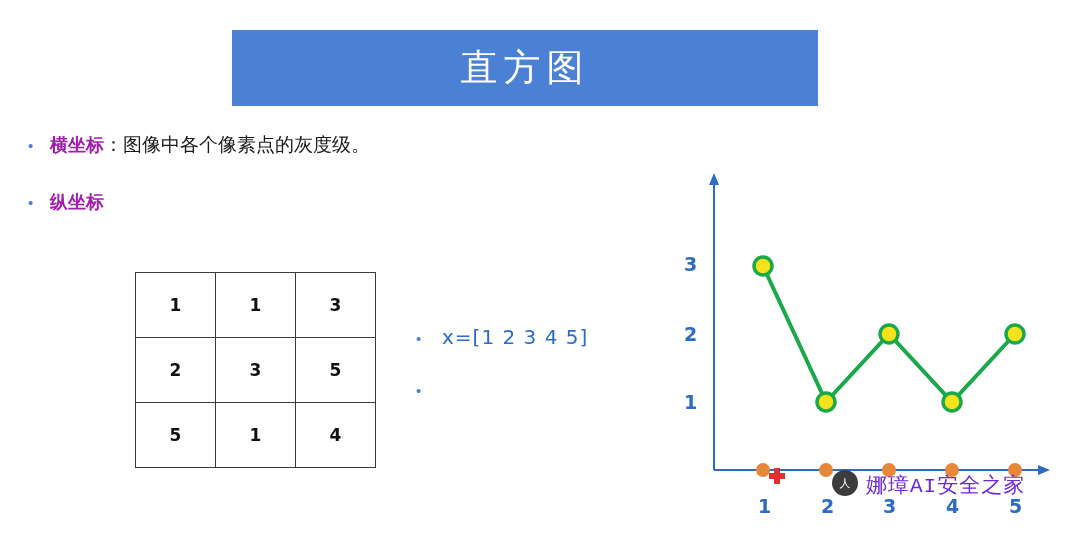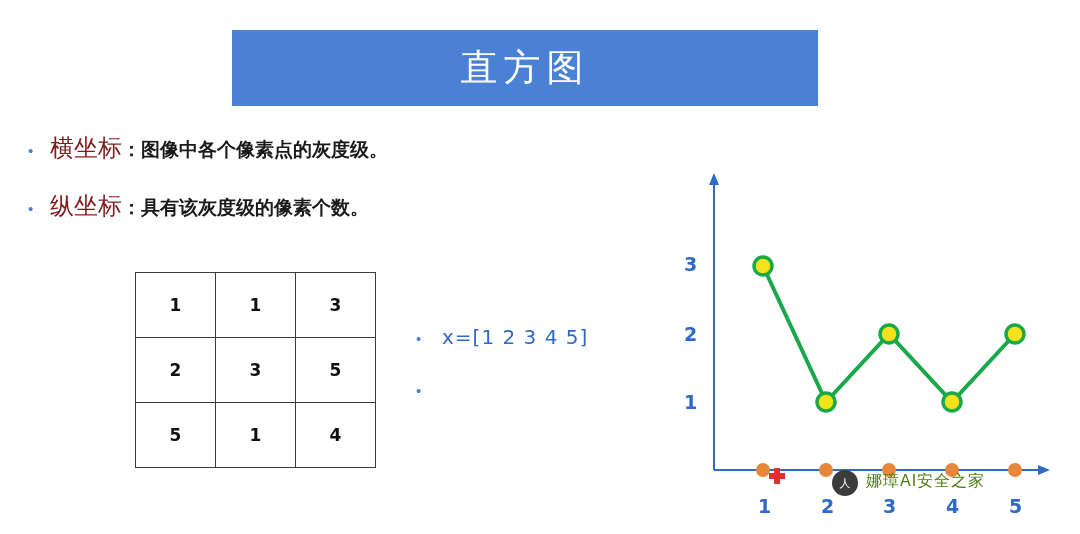--- a/index.html
+++ b/index.html
@@ -48,30 +48,29 @@
     white-space: nowrap;
   }
   .bullet-dot {
     color: #4a81d4;
     font-size: 15px;
     width: 22px;
     display: inline-block;
     text-align: left;
   }
   .bullet-key {
-    color: #7f1d1d;
-    font-size: 24px;
-    font-weight: normal;
+    color: #a21caf;
+    font-size: 18px;
+    font-weight: bold;
     font-family: "DejaVu Sans", sans-serif;
   }
   .bullet-val {
     color: #1a1a1a;
     font-size: 19px;
     font-family: "DejaVu Sans", sans-serif;
-    font-weight: bold;
   }
   #bullet-0 { left: 12px; top: 132px; }
   #bullet-1 { left: 12px; top: 190px; }
 
   
   .matrix {
     position: absolute;
     left: 119px;
     top: 272px;
     border-collapse: collapse;
@@ -139,23 +138,23 @@
     display: flex;
     align-items: center;
     justify-content: center;
     color: #ffffff;
     font-size: 11px;
   }
   .wm-text {
     position: absolute;
     left: 850px;
     top: 471px;
-    font-size: 16px;
-    color: #4d7c0f;
-    font-family: Liberation Sans, sans-serif;
+    font-size: 21px;
+    color: #6d28d9;
+    font-family: Liberation Mono, monospace;
     letter-spacing: 1px;
   }
   .wm-url {
     position: absolute;
     left: 810px;
     top: 508px;
     font-size: 12px;
     color: #b9b9b9;
     font-family: "Liberation Sans", sans-serif;
     letter-spacing: .4px;
@@ -186,21 +185,20 @@
 
   <div class="bullet-row" id="bullet-0">
     <span class="bullet-dot">•</span>
     <span class="bullet-key">横坐标</span>
     <span class="bullet-val">：图像中各个像素点的灰度级。</span>
   </div>
 
   <div class="bullet-row" id="bullet-1">
     <span class="bullet-dot">•</span>
     <span class="bullet-key">纵坐标</span>
-    <span class="bullet-val">：具有该灰度级的像素个数。</span>
   </div>
 
   <table class="matrix">
     <tbody>
         <tr>
       <td>1</td>
       <td>1</td>
       <td>3</td>
     </tr>
     <tr>

